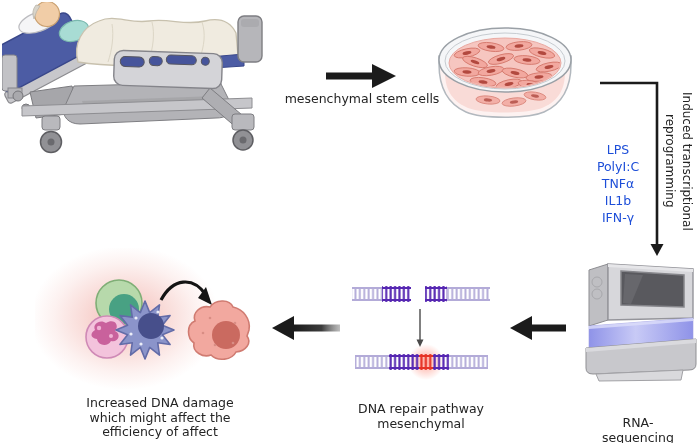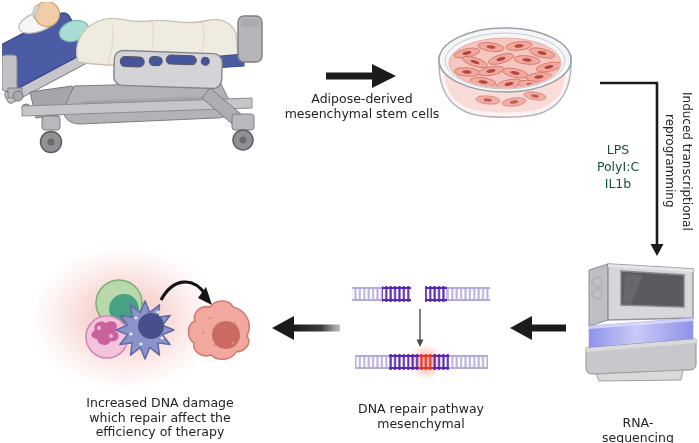--- a/index.html
+++ b/index.html
@@ -1,20 +1,20 @@
 <!DOCTYPE html>
 <html><head>
 <meta charset="utf-8">
 <style>
   html,body{margin:0;padding:0;background:#fff;}
   .canvas{position:relative;width:699px;height:443px;background:#ffffff;overflow:hidden;
           font-family:"DejaVu Sans","Liberation Sans",sans-serif;}
   .abs{position:absolute;}
   .lbl{position:absolute;font-size:12.5px;line-height:14.5px;color:#242424;text-align:center;}
-  .stimuli{position:absolute;font-size:12.5px;line-height:17px;color:#14532d;text-align:center;}
+  .stimuli{position:absolute;font-size:12.5px;line-height:17px;color:#1d4ed8;text-align:center;}
   .vtext{position:absolute;writing-mode:vertical-rl;text-orientation:mixed;
          font-size:12px;line-height:17px;color:#242424;text-align:center;}
 </style>
 </head>
 <body>
 
 <div class="canvas">
 
   <svg class="abs" style="left:2px;top:2px" width="284" height="156" viewBox="0 0 284 156">
 
@@ -66,21 +66,20 @@
       <circle cx="203" cy="58" r="4" fill="#46549b" stroke="#565660"></circle>
     </g>
   </svg>
 
   <svg class="abs" style="left:326px;top:64px" width="70" height="24" viewBox="0 0 70 24">
     <rect x="0" y="8.5" width="46" height="7" fill="#1b1b1b"></rect>
     <polygon points="46,0 70,12 46,24" fill="#1b1b1b"></polygon>
   </svg>
 
   <div class="lbl" style="left:272px;top:92px;width:180px">
-    <div>Adipose-derived</div>
     <div>mesenchymal stem cells</div>
   </div>
 
   <svg class="abs" style="left:436px;top:26px" width="140" height="100" viewBox="0 0 140 100">
     <defs>
       <clipPath id="mediaClip">
           <ellipse cx="69" cy="37" rx="55" ry="24"></ellipse>
         </clipPath>
     </defs>
     <path d="M3,38 C3,62 12,78 30,86 C46,93 92,93 108,86 C126,78 135,62 135,38 L135,30 L3,30 Z" fill="#fdf2f1" stroke="#b2b8be" stroke-width="1.5"></path>
@@ -172,21 +171,23 @@
   </svg>
 
   <div class="vtext" style="left:659px;top:72px;width:36px;height:178px">
     <div>Induced transcriptional</div>
     <div>reprogramming</div>
   </div>
 
   <div class="stimuli" style="left:568px;top:141px;width:100px">
     <div>LPS</div>
     <div>PolyI:C</div>
+    <div>TNFα</div>
     <div>IL1b</div>
+    <div>IFN-γ</div>
   </div>
 
   <svg class="abs" style="left:583px;top:260px" width="116" height="122" viewBox="0 0 116 122">
     <defs>
       <linearGradient id="gBand" x1="0" y1="0" x2="1" y2="0">
         <stop offset="0" stop-color="#8f93e8"></stop>
           <stop offset=".45" stop-color="#c8caf6"></stop>
           <stop offset="1" stop-color="#8f93e8"></stop>
       </linearGradient>
     </defs>
@@ -325,17 +326,17 @@
     <circle cx="191" cy="87" r="14" fill="#ca6a60"></circle>
     <circle cx="175" cy="70" r="1.3" fill="#d98d84"></circle>
     <circle cx="200" cy="75" r="1.3" fill="#d98d84"></circle>
     <circle cx="180" cy="97" r="1.3" fill="#d98d84"></circle>
     <circle cx="198" cy="95" r="1.3" fill="#d98d84"></circle>
     <circle cx="168" cy="85" r="1.3" fill="#d98d84"></circle>
   </svg>
 
   <div class="lbl" style="left:60px;top:396px;width:200px">
     <div>Increased DNA damage</div>
-    <div>which repair affect the</div>
-    <div>efficiency of therapy</div>
+    <div>which might affect the</div>
+    <div>efficiency of affect</div>
   </div>
 
 </div>
 
 </body></html>

